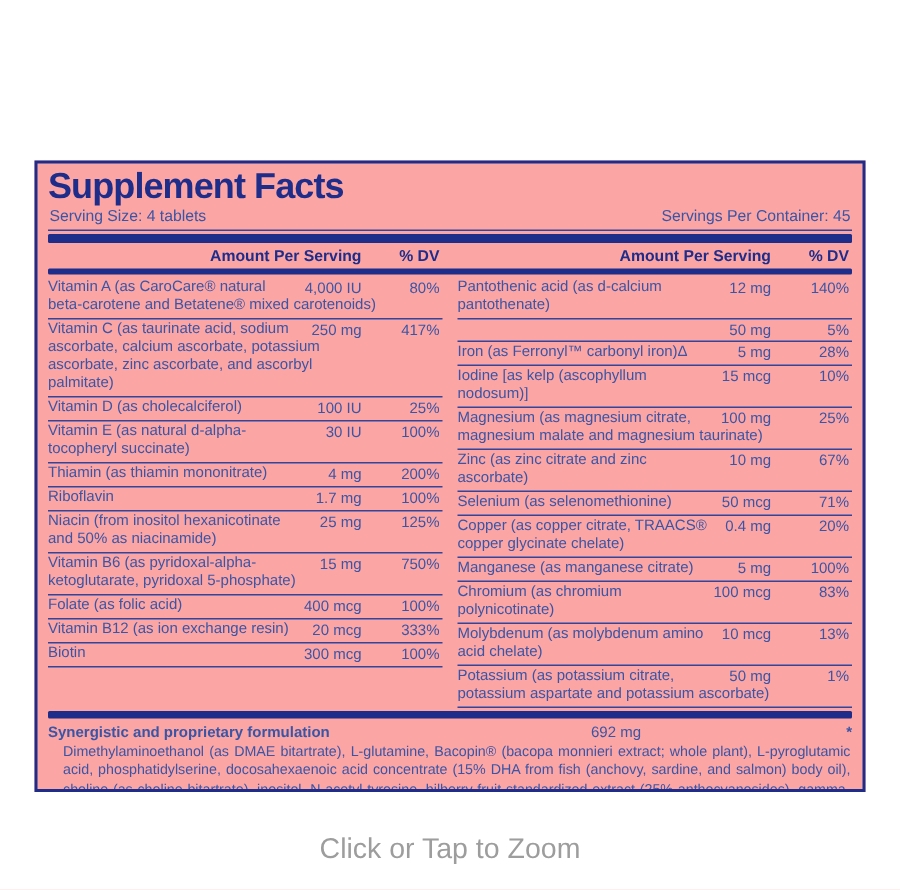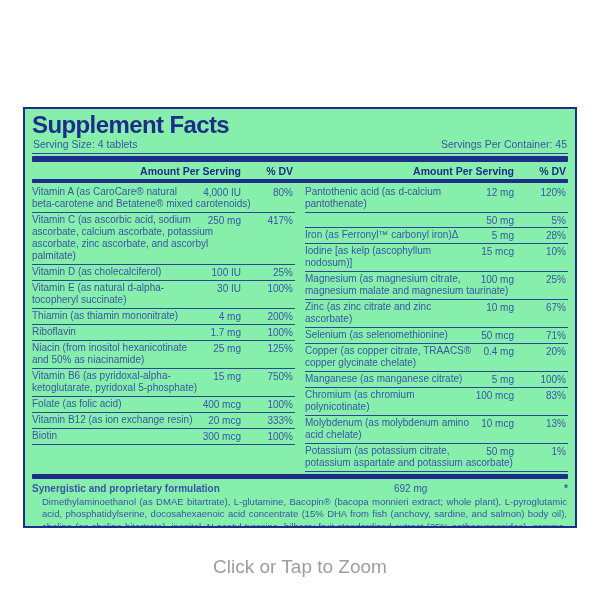--- a/index.html
+++ b/index.html
@@ -3,21 +3,21 @@
 <meta charset="utf-8">
 <style>
   :root{
     --navy:#1e2d8a; --blue:#3a55a5; --rule:#32459c; --hint:#9d9d9d;
   }
   *{margin:0;padding:0;box-sizing:border-box;}
   html,body{background:#fff;}
   .page{position:relative;width:600px;height:593px;background:#ffffff;overflow:hidden;
          font-family:"Liberation Sans","DejaVu Sans",sans-serif;}
   .label-box{position:absolute;left:23px;top:107px;width:554px;height:421px;
-             border:2px solid var(--navy);background:#86efac;padding:3px 7px 2px 7px;overflow:hidden;}
+             border:2px solid var(--navy);background:#fca5a5;padding:3px 7px 2px 7px;overflow:hidden;}
   .title{font-size:24px;font-weight:bold;color:var(--navy);letter-spacing:-0.6px;line-height:25px;}
   .serving-row{display:flex;justify-content:space-between;color:var(--blue);font-size:10.5px;
                padding:1px 1px 3px 1px;border-bottom:1px solid var(--rule);}
   .bar{background:var(--navy);border-radius:1px;}
   .bar-thick{height:6px;margin:2px 0 0 0;}
   .bar-mid{height:4px;margin:1px 0 2px 0;}
   .bar-sect{height:5px;margin:2px 0 2px 0;}
   .col-headers{display:flex;gap:10px;margin-top:2px;}
   .col-head{position:relative;flex:1;height:14px;font-size:10.5px;font-weight:bold;color:var(--navy);}
   .h-amt{position:absolute;right:54px;top:1px;}
@@ -72,21 +72,21 @@
       <div class="col" id="left-col">
   <div class="row">
     <span class="fl-spacer"></span>
     <span class="row-name">Vitamin A (as CaroCare® natural beta-carotene and Betatene® mixed carotenoids)</span>
     <span class="row-amt">4,000 IU</span>
     <span class="row-dv">80%</span>
   </div>
 
   <div class="row">
     <span class="fl-spacer"></span>
-    <span class="row-name">Vitamin C (as ascorbic acid, sodium ascorbate, calcium ascorbate, potassium ascorbate, zinc ascorbate, and ascorbyl palmitate)</span>
+    <span class="row-name">Vitamin C (as taurinate acid, sodium ascorbate, calcium ascorbate, potassium ascorbate, zinc ascorbate, and ascorbyl palmitate)</span>
     <span class="row-amt">250 mg</span>
     <span class="row-dv">417%</span>
   </div>
 
   <div class="row">
     <span class="fl-spacer"></span>
     <span class="row-name">Vitamin D (as cholecalciferol)</span>
     <span class="row-amt">100 IU</span>
     <span class="row-dv">25%</span>
   </div>
@@ -145,21 +145,21 @@
     <span class="row-name">Biotin</span>
     <span class="row-amt">300 mcg</span>
     <span class="row-dv">100%</span>
   </div>
 </div>
       <div class="col" id="right-col">
   <div class="row">
     <span class="fl-spacer"></span>
     <span class="row-name">Pantothenic acid (as d-calcium pantothenate)</span>
     <span class="row-amt">12 mg</span>
-    <span class="row-dv">120%</span>
+    <span class="row-dv">140%</span>
   </div>
 
   <div class="row">
     <span class="fl-spacer"></span>
     <span class="row-amt">50 mg</span>
     <span class="row-dv">5%</span>
   </div>
 
   <div class="row">
     <span class="fl-spacer"></span>

